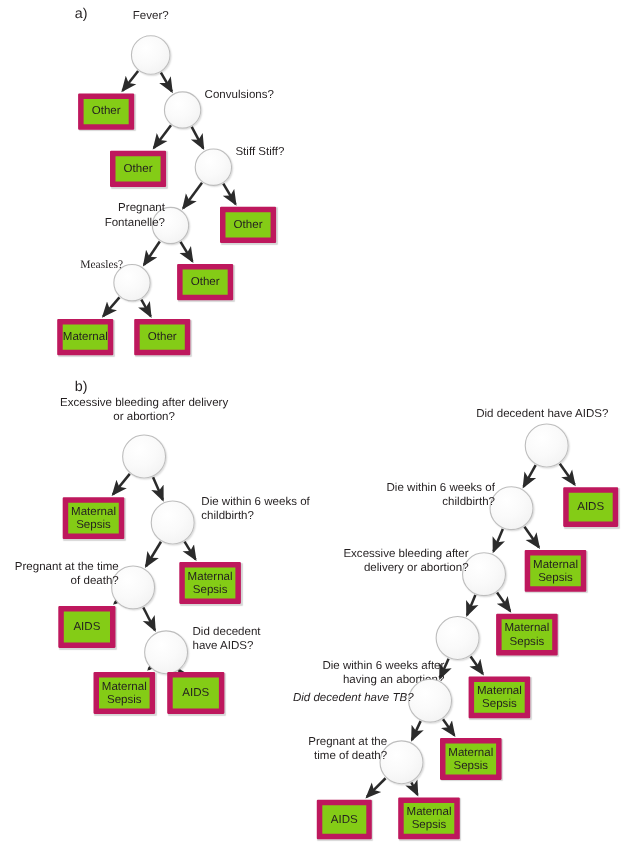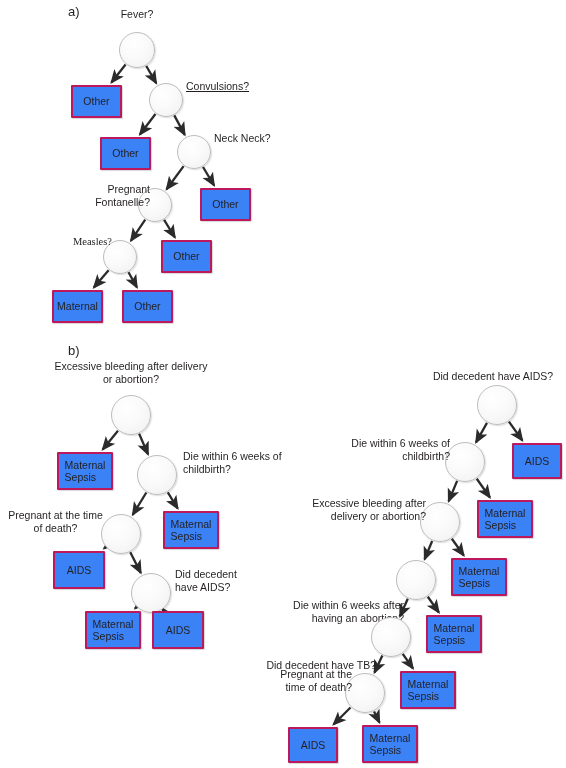--- a/index.html
+++ b/index.html
@@ -42,26 +42,27 @@
     line-height: 1.22;
     color: #231f20;
     white-space: pre-line;
   }
   .q-right { text-align: right; }
   .q-left  { text-align: left;  }
   .q-center{ text-align: center;}
   .leaf-box {
     position: absolute;
     box-sizing: border-box;
-    background: #3b82f6;
-    border: 2px solid #be185d;
+    background: #84cc16;
+    border: 5px solid #be185d;
     border-radius: 1px;
     display: flex;
     align-items: center;
     justify-content: center;
+    text-align: center;
     font-size: 10.5px;
     line-height: 1.18;
     color: #231f20;
     white-space: pre-line;
     box-shadow: 1px 1px 1px rgba(0,0,0,0.16);
   }
   .decision-circle {
     position: absolute;
     box-sizing: border-box;
     border-radius: 50%;
@@ -112,42 +113,42 @@
         <line x1="350.50" y1="707.50" x2="333.50" y2="724.50" stroke="#2b2b2b" stroke-width="2.3" marker-end="url(#arrowhead)"></line>
         <line x1="374.02" y1="711.41" x2="379.46" y2="722.50" stroke="#2b2b2b" stroke-width="2.3" marker-end="url(#arrowhead)"></line>
       </g>
   </svg>
   <div id="node-layer">
       <div class="panel-label" style="left: 68px; top: 5px;">a)</div>
       <div class="panel-label" style="left: 68px; top: 344px;">b)</div>
       <div class="decision-circle" style="left: 119px; top: 32px; width: 36px; height: 36px;"></div>
       <div class="node-question q-center" style="left: 106px; top: 8px; width: 62px;">Fever?</div>
       <div class="decision-circle" style="left: 149px; top: 83px; width: 34px; height: 34px;"></div>
-      <div class="node-question q-left" style="left: 186px; top: 80px; width: 80px; text-decoration: underline;">Convulsions?</div>
+      <div class="node-question q-left" style="left: 186px; top: 80px; width: 80px;">Convulsions?</div>
       <div class="decision-circle" style="left: 177px; top: 135px; width: 34px; height: 34px;"></div>
-      <div class="node-question q-left" style="left: 214px; top: 132px; width: 70px;">Neck Neck?</div>
+      <div class="node-question q-left" style="left: 214px; top: 132px; width: 70px;">Stiff Stiff?</div>
       <div class="decision-circle" style="left: 138px; top: 188px; width: 34px; height: 34px;"></div>
       <div class="node-question q-right" style="left: 78px; top: 183px; width: 72px;">Pregnant
 Fontanelle?</div>
       <div class="decision-circle" style="left: 103px; top: 240px; width: 34px; height: 34px;"></div>
       <div class="node-question q-right" style="left: 44px; top: 236px; width: 68px; font-family: Liberation Serif, serif;">Measles?</div>
       <div class="leaf-box" style="left: 71px; top: 85px; width: 51px; height: 33px;">Other</div>
       <div class="leaf-box" style="left: 100px; top: 137px; width: 51px; height: 33px;">Other</div>
       <div class="leaf-box" style="left: 200px; top: 188px; width: 51px; height: 33px;">Other</div>
       <div class="leaf-box" style="left: 161px; top: 240px; width: 51px; height: 33px;">Other</div>
       <div class="leaf-box" style="left: 52px; top: 290px; width: 51px; height: 33px;">Maternal</div>
       <div class="leaf-box" style="left: 122px; top: 290px; width: 51px; height: 33px;">Other</div>
       <div class="decision-circle" style="left: 111px; top: 395px; width: 40px; height: 40px;"></div>
       <div class="node-question q-center" style="left: 46px; top: 360px; width: 170px;">Excessive bleeding after delivery
 or abortion?</div>
       <div class="decision-circle" style="left: 137px; top: 455px; width: 40px; height: 40px;"></div>
       <div class="node-question q-left" style="left: 183px; top: 450px; width: 110px;">Die within 6 weeks of
 childbirth?</div>
       <div class="decision-circle" style="left: 101px; top: 514px; width: 40px; height: 40px;"></div>
-      <div class="node-question q-right" style="left: 3px; top: 509px; width: 105px; text-align: center;">Pregnant at the time
+      <div class="node-question q-right" style="left: 3px; top: 509px; width: 105px;">Pregnant at the time
 of death?</div>
       <div class="decision-circle" style="left: 131px; top: 573px; width: 40px; height: 40px;"></div>
       <div class="node-question q-left" style="left: 175px; top: 568px; width: 80px;">Did decedent
 have AIDS?</div>
       <div class="leaf-box" style="left: 57px; top: 452px; width: 56px; height: 38px;">Maternal
 Sepsis</div>
       <div class="leaf-box" style="left: 163px; top: 511px; width: 56px; height: 38px;">Maternal
 Sepsis</div>
       <div class="leaf-box" style="left: 53px; top: 551px; width: 52px; height: 38px;">AIDS</div>
       <div class="leaf-box" style="left: 85px; top: 611px; width: 56px; height: 38px;">Maternal
@@ -158,21 +159,21 @@
       <div class="decision-circle" style="left: 445px; top: 442px; width: 40px; height: 40px;"></div>
       <div class="node-question q-right" style="left: 338px; top: 437px; width: 112px;">Die within 6 weeks of
 childbirth?</div>
       <div class="decision-circle" style="left: 420px; top: 502px; width: 40px; height: 40px;"></div>
       <div class="node-question q-right" style="left: 302px; top: 497px; width: 124px;">Excessive bleeding after
 delivery or abortion?</div>
       <div class="decision-circle" style="left: 396px; top: 560px; width: 40px; height: 40px;"></div>
       <div class="node-question q-right" style="left: 280px; top: 555px; width: 124px; margin-top: 44px;">Die within 6 weeks after
 having an abortion?</div>
       <div class="decision-circle" style="left: 371px; top: 617px; width: 40px; height: 40px;"></div>
-      <div class="node-question q-right" style="left: 258px; top: 659px; width: 118px;">Did decedent have TB?</div>
+      <div class="node-question q-right" style="left: 258px; top: 628px; width: 118px; font-style: italic;">Did decedent have TB?</div>
       <div class="decision-circle" style="left: 345px; top: 673px; width: 40px; height: 40px;"></div>
       <div class="node-question q-right" style="left: 258px; top: 668px; width: 94px;">Pregnant at the
 time of death?</div>
       <div class="leaf-box" style="left: 512px; top: 443px; width: 50px; height: 36px;">AIDS</div>
       <div class="leaf-box" style="left: 477px; top: 500px; width: 56px; height: 38px;">Maternal
 Sepsis</div>
       <div class="leaf-box" style="left: 451px; top: 558px; width: 56px; height: 38px;">Maternal
 Sepsis</div>
       <div class="leaf-box" style="left: 426px; top: 615px; width: 56px; height: 38px;">Maternal
 Sepsis</div>

